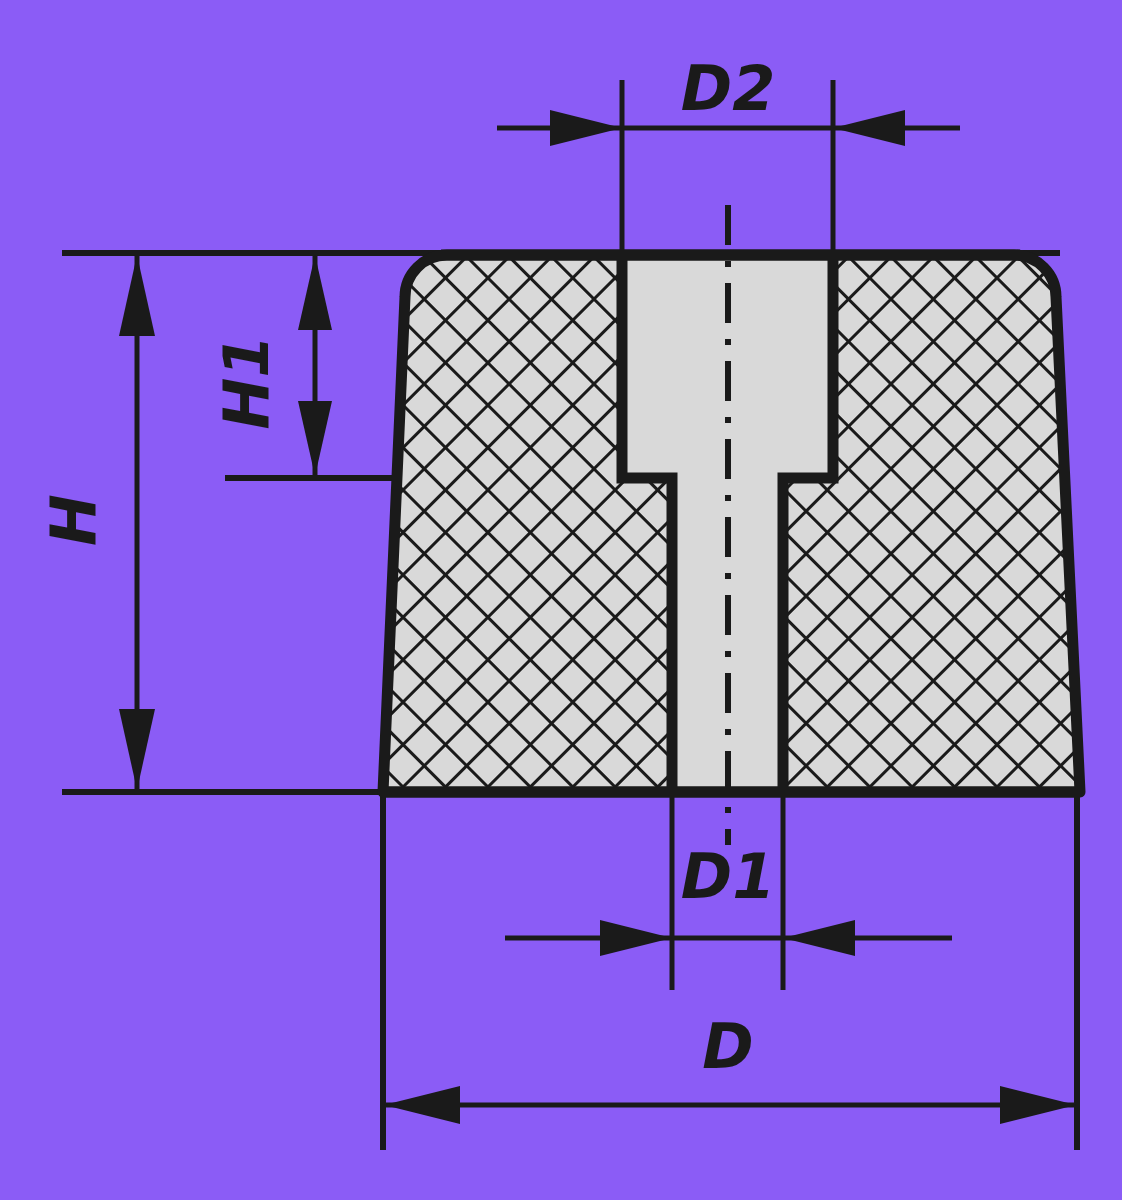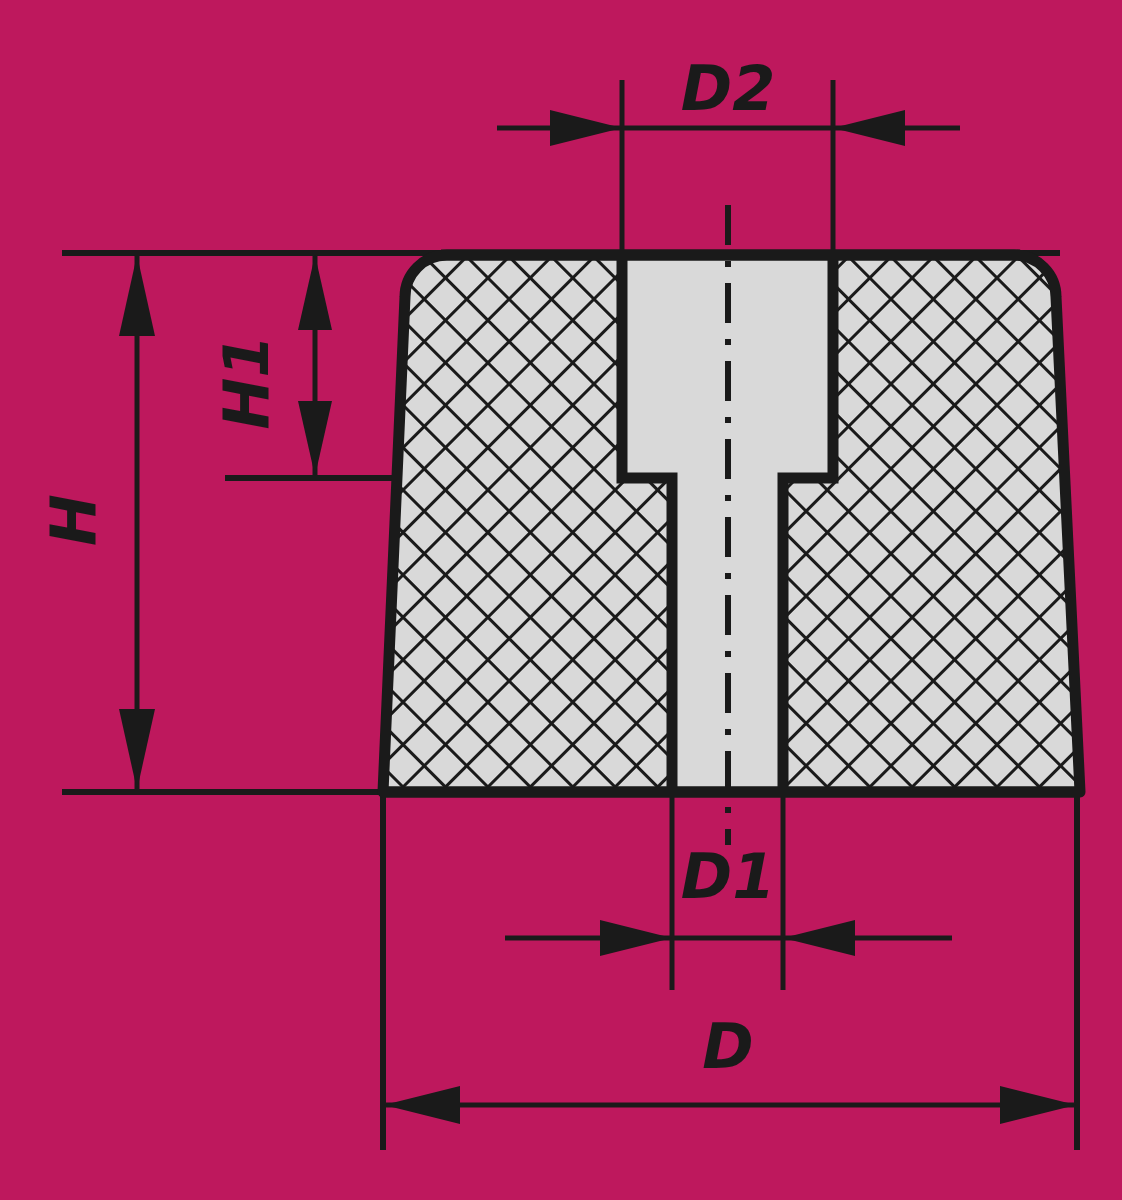--- a/index.html
+++ b/index.html
@@ -10,21 +10,21 @@
   body {
     width: 1122px;
     height: 1200px;
     font-family: "Liberation Sans", sans-serif;
     overflow: hidden;
   }
   #drawing-root {
     position: relative;
     width: 1122px;
     height: 1200px;
-    background: #be185d;
+    background: #8b5cf6;
   }
   svg.drawing-canvas {
     display: block;
     width: 1122px;
     height: 1200px;
   }
   .dim-text {
     font-family: "DejaVu Sans", sans-serif;
     font-style: italic;
     font-weight: 700;

